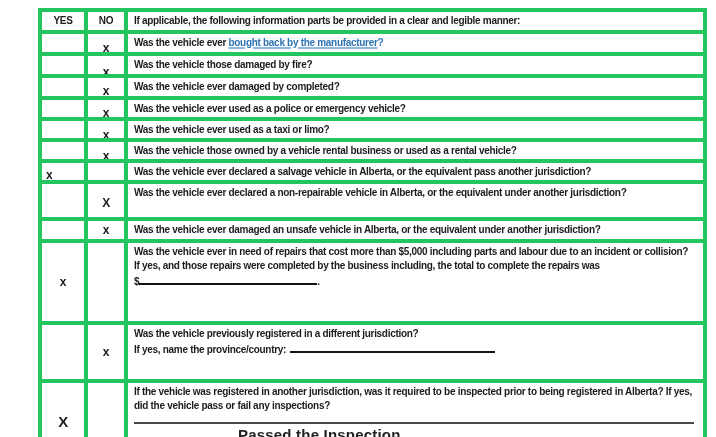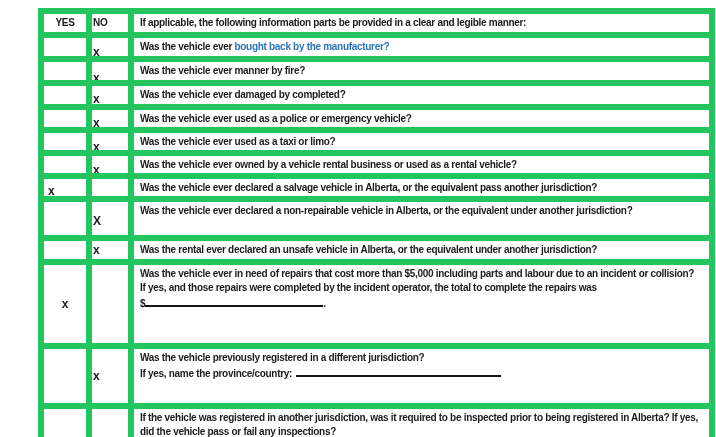--- a/index.html
+++ b/index.html
@@ -6,26 +6,26 @@
   body{
     width:716px;height:437px;background:#ffffff;overflow:hidden;
     font-family:"Liberation Sans", sans-serif;color:#1c1c1c;position:relative;
   }
   .sheet{position:absolute;left:38px;top:8px;}
   table.vh{
     border-collapse:collapse;table-layout:fixed;width:638px;
     border:1.5px solid #2e2e2e;
   }
   td{
-    border:6px solid #22c55e;
+    border:4px solid #22c55e;
     font-size:10px;font-weight:700;letter-spacing:-0.3px;line-height:14px;
     vertical-align:middle;overflow:hidden;
   }
   .c-yes{width:40px;text-align:center;}
-  .c-no{width:34px;}
+  .c-no{width:34px;text-align:center;}
   .c-q{width:564px;padding:1px 5px 1px 6px;}
   .top{vertical-align:top;padding-top:2px;}
   .nowrap{white-space:nowrap;}
   tr.sep td{border-top:2px solid #6b6b6b;}
   
   tr.h-hdr td{height:16px}
   tr.h-16 td{height:16px}
   tr.h-15 td{height:15px}
   tr.h-14 td{height:14px}
   tr.h-30 td{height:30px}
@@ -33,21 +33,21 @@
   tr.h-51 td{height:51px}
   tr.h-89 td{height:89px}
   
   .mk{font-weight:700;font-size:12px;display:inline-block;position:relative;}
   .d3{top:3px}.d4{top:4px}.d5{top:5px}.d6{top:6px}.d7{top:7px}.u6{top:-6px}
   .mk-big{font-size:15px}
   .left-mk{text-align:left;padding-left:4px;}
   
   a.doc-link{
     color:#2E74B5;cursor:pointer;
-    text-decoration-color:#8DB8E2;text-decoration-thickness:2px;
+    text-decoration:underline;text-decoration-color:#8DB8E2;text-decoration-thickness:2px;
   }
   .blue{color:#2E74B5;}
   
   .blank{display:inline-block;border-bottom:2px solid #141414;height:10px;vertical-align:baseline;}
   .blank-amount{width:178px;}
   .blank-country{width:205px;margin-left:4px;}
   
   .insp-rule{border-bottom:2px solid #4a4a4a;height:0;margin-right:4px;}
   .rule-a{margin-top:9px;}
   .rule-b{margin-top:11px;}
@@ -72,21 +72,21 @@
 
     <tr class="h-16">
       <td class="c-yes"></td>
       <td class="c-no"><span class="mk d5">x</span></td>
       <td class="c-q nowrap"><span>Was the vehicle ever </span><a class="doc-link"><span>bought back by the manufacturer</span></a><span class="blue">?</span></td>
     </tr>
 
     <tr class="h-16">
       <td class="c-yes"></td>
       <td class="c-no"><span class="mk d7">x</span></td>
-      <td class="c-q nowrap">Was the vehicle ever manner by fire?</td>
+      <td class="c-q nowrap">Was the vehicle those damaged by fire?</td>
     </tr>
 
     <tr class="h-16">
       <td class="c-yes"></td>
       <td class="c-no"><span class="mk d4">x</span></td>
       <td class="c-q nowrap">Was the vehicle ever damaged by completed?</td>
     </tr>
 
     <tr class="h-15">
       <td class="c-yes"></td>
@@ -96,47 +96,47 @@
 
     <tr class="h-14">
       <td class="c-yes"></td>
       <td class="c-no"><span class="mk d6">x</span></td>
       <td class="c-q nowrap">Was the vehicle ever used as a taxi or limo?</td>
     </tr>
 
     <tr class="h-14">
       <td class="c-yes"></td>
       <td class="c-no"><span class="mk d6">x</span></td>
-      <td class="c-q nowrap">Was the vehicle ever owned by a vehicle rental business or used as a rental vehicle?</td>
+      <td class="c-q nowrap">Was the vehicle those owned by a vehicle rental business or used as a rental vehicle?</td>
     </tr>
 
     <tr class="h-15 sep">
       <td class="c-yes left-mk"><span class="mk d4">x</span></td>
       <td class="c-no"></td>
       <td class="c-q nowrap">Was the vehicle ever declared a salvage vehicle in Alberta, or the equivalent pass another jurisdiction?</td>
     </tr>
 
     <tr class="h-30">
       <td class="c-yes"></td>
       <td class="c-no"><span class="mk d3">X</span></td>
       <td class="c-q top">Was the vehicle ever declared a non-repairable vehicle in Alberta, or the equivalent under another jurisdiction?</td>
     </tr>
 
     <tr class="h-16">
       <td class="c-yes"></td>
       <td class="c-no"><span class="mk">x</span></td>
-      <td class="c-q nowrap">Was the rental ever declared an unsafe vehicle in Alberta, or the equivalent under another jurisdiction?</td>
+      <td class="c-q nowrap">Was the vehicle ever damaged an unsafe vehicle in Alberta, or the equivalent under another jurisdiction?</td>
     </tr>
 
     <tr class="h-75 sep">
       <td class="c-yes"><span class="mk">x</span></td>
       <td class="c-no"></td>
       <td class="c-q top">
         <div>Was the vehicle ever in need of repairs that cost more than $5,000 including parts and labour due to an incident or collision?</div>
-        <div>If yes, and those repairs were completed by the incident operator, the total to complete the repairs was</div>
+        <div>If yes, and those repairs were completed by the business including, the total to complete the repairs was</div>
         <div><span>$</span><span class="blank blank-amount"></span><span>.</span></div>
       </td>
     </tr>
 
     <tr class="h-51">
       <td class="c-yes"></td>
       <td class="c-no"><span class="mk">x</span></td>
       <td class="c-q top">
         <div>Was the vehicle previously registered in a different jurisdiction?</div>
         <div><span>If yes, name the province/country:</span><span class="blank blank-country"></span></div>

